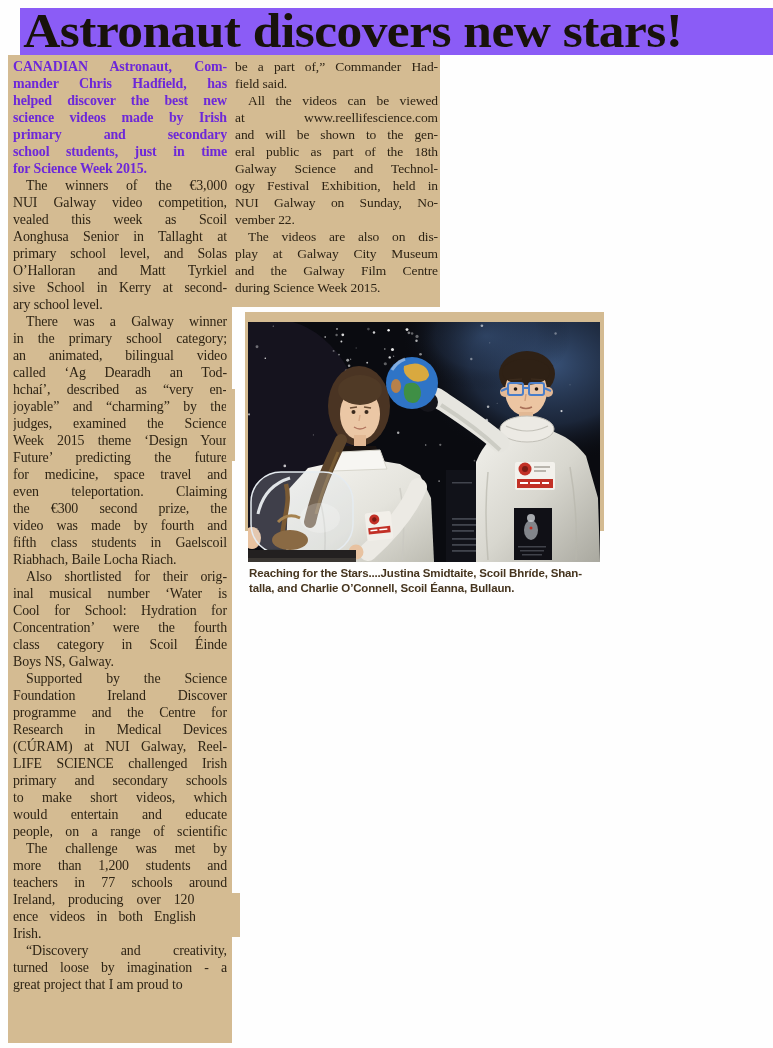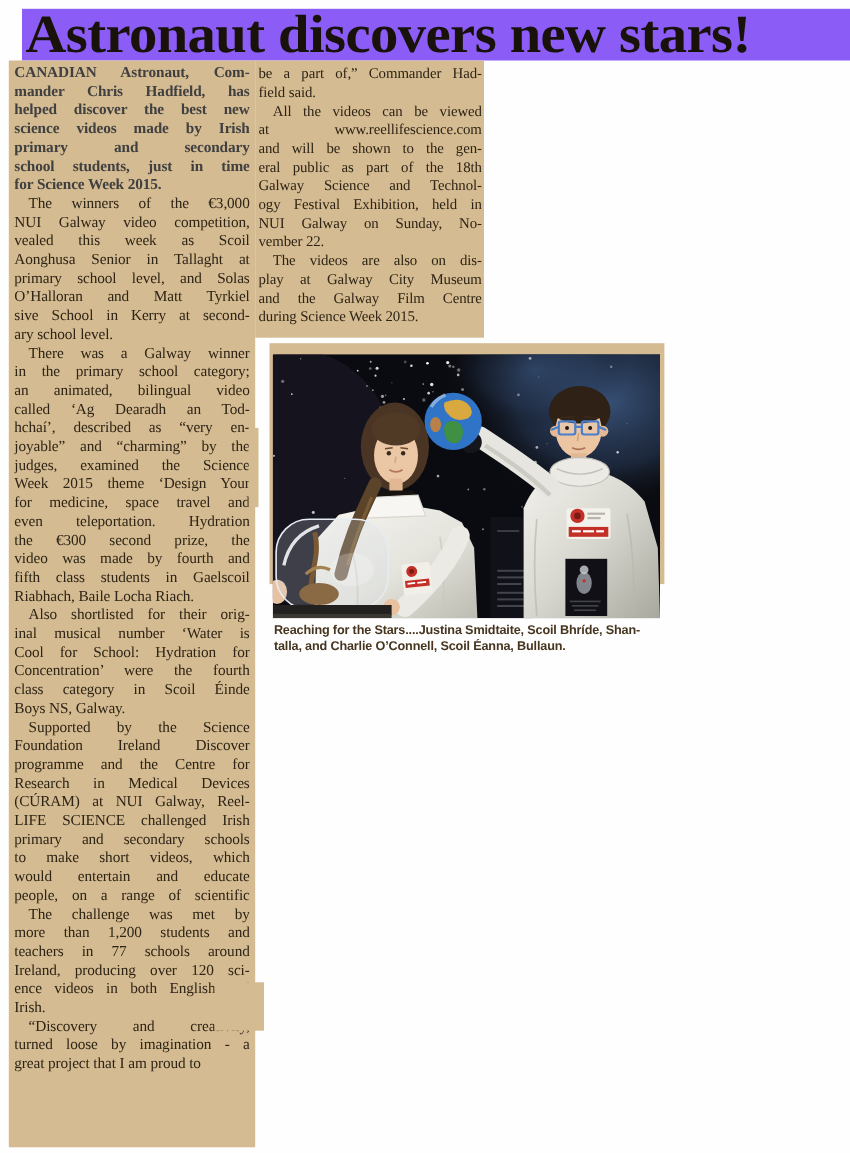--- a/index.html
+++ b/index.html
@@ -17,21 +17,21 @@
     letter-spacing:-0.5px; white-space:nowrap;
     transform:scaleX(1.05); transform-origin:left center;
   }
   .col {
     position:absolute; background:#d4bb92; color:#2e2415;
     box-sizing:border-box;
   }
   .col-left  { left:8px;   top:55px; width:224px; height:988px; padding:3px 5px; font-size:13.9px; }
   .col-right { left:232px; top:55px; width:208px; height:252px; padding:3px 2px 3px 3px; font-size:13.5px; }
   .para { margin:0; }
-  .para.bold { font-weight:700; color:#404040; }
+  .para.bold { font-weight:700; color:#6d28d9; }
   .line {
     display:block; line-height:17px; letter-spacing:-0.1px;
     text-align:justify; text-align-last:justify;
     white-space:nowrap; overflow:hidden;
   }
   .line.last { text-align-last:left; }
   .line.indent { padding-left:13px; }
   .edge-patch { position:absolute; background:#d4bb92; }
   .edge-patch.p1 { left:195px; top:893px; width:45px; height:44px; }
   .edge-patch.p2 { left:226px; top:389px; width:9px;  height:72px; }
@@ -79,22 +79,23 @@
       </p>
       <p class="para">
         <span class="line indent">There was a Galway winner</span>
         <span class="line">in the primary school category;</span>
         <span class="line">an animated, bilingual video</span>
         <span class="line">called ‘Ag Dearadh an Tod-</span>
         <span class="line">hchaí’, described as “very en-</span>
         <span class="line">joyable” and “charming” by the</span>
         <span class="line">judges, examined the Science</span>
         <span class="line">Week 2015 theme ‘Design Your</span>
+        <span class="line">Future’ predicting the future</span>
         <span class="line">for medicine, space travel and</span>
-        <span class="line">even teleportation. Hydration</span>
+        <span class="line">even teleportation. Claiming</span>
         <span class="line">the €300 second prize, the</span>
         <span class="line">video was made by fourth and</span>
         <span class="line">fifth class students in Gaelscoil</span>
         <span class="line last">Riabhach, Baile Locha Riach.</span>
       </p>
       <p class="para">
         <span class="line indent">Also shortlisted for their orig-</span>
         <span class="line">inal musical number ‘Water is</span>
         <span class="line">Cool for School: Hydration for</span>
         <span class="line">Concentration’ were the fourth</span>

